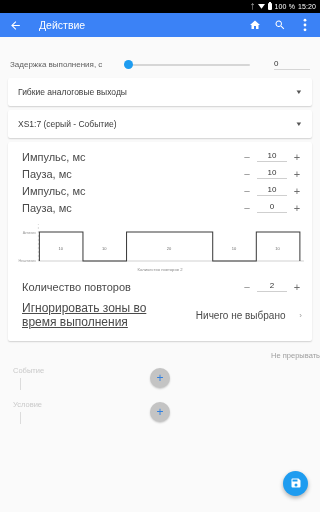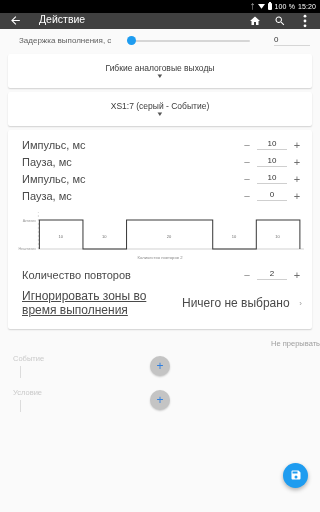--- a/index.html
+++ b/index.html
@@ -17,34 +17,34 @@
     display: flex; align-items: center; justify-content: flex-end;
     padding-right: 4px; gap: 3px; font-size: 7px;
   }
   .sb-ico { display: inline-block; line-height: 1; font-size: 7px; }
   .sb-batt { width: 4px; height: 7px; background: #fff; border-radius: 1px; position: relative; }
   .sb-batt:before { content:""; position:absolute; top:-1.5px; left:1px; width:2px; height:1.5px; background:#fff; }
   .sb-txt { font-size: 7px; letter-spacing: .1px; }
 
   
   .toolbar {
-    height: 16px; background: #404040;
-    display: flex; align-items: flex-start; padding: 0 8px; gap: 10px;
+    height: 24px; background: #3b82f6;
+    display: flex; align-items: center; padding: 0 8px; gap: 10px;
     color: #fff;
   }
   .tb-title { font-size: 10.5px; flex: 1; margin-left: 6px; }
   .tb-icon { width: 15px; height: 15px; display:flex; align-items:center; justify-content:center; }
   .tb-icon svg { display:block; }
 
   
   .content { position: relative; height: 473px; background: #fafafa; overflow: hidden; }
 
   
   .slider-row {
-    display: flex; align-items: center; padding: 6px 10px 4px 19px; gap: 20px;
+    display: flex; align-items: center; padding: 6px 10px 4px 10px; gap: 20px; margin-top: 16px;
   }
   .slider-label { font-size: 8px; color: #606060; white-space: nowrap; }
   .slider-track {
     flex: 1; height: 2px; background: #d6d6d6; border-radius: 1px;
     position: relative; margin: 0 4px; max-width: 122px; margin-left: auto;
   }
   .slider-thumb {
     position: absolute; left: -4px; top: -3.5px;
     width: 9px; height: 9px; border-radius: 50%; background: #1e9cf0;
   }
@@ -53,21 +53,21 @@
     border-bottom: 1px solid #d6d6d6; padding-bottom: 1px;
   }
 
   
   .card {
     background: #fff; margin: 4px 8px; border-radius: 2px;
     box-shadow: 0 1px 1.5px rgba(0,0,0,.16);
   }
   .select-card {
     display: flex; align-items: center; justify-content: space-between;
-    padding: 9px 10px; font-size: 8.5px; color: #3a3a3a; flex-direction: column;
+    padding: 9px 10px; font-size: 8.5px; color: #3a3a3a;
   }
   .caret { font-size: 6px; color: #555; transform: scaleX(1.3); }
 
   
   .step-card { padding: 6px 0 4px 0; }
   .step-row {
     display: flex; align-items: center; padding: 2.5px 10px 2.5px 14px;
   }
   .step-label { flex: 1; font-size: 11px; color: #4a4a4a; }
   .step-ctl { display: flex; align-items: center; gap: 5px; }
@@ -85,21 +85,21 @@
   .wave-wrap { padding: 4px 4px 2px 4px; }
   .wave-wrap svg { display:block; width: 100%; height: 48px; }
   .wave-caption { text-align: center; font-size: 4.2px; color: #8a8a8a; margin-top: -1px; }
 
   .divider-pad { height: 4px; }
 
   .link-row {
     display: flex; align-items: center; padding: 6px 10px 8px 14px;
   }
   .link-label { font-size: 12px; color: #4a4a4a; flex: 0 0 auto; max-width: 150px; text-decoration: underline; }
-  .link-value { flex: 1; font-size: 12px; color: #4a4a4a; text-align: left; padding-left: 10px; }
+  .link-value { flex: 1; font-size: 10px; color: #4a4a4a; text-align: center; padding-left: 10px; }
   .chev { font-size: 8px; color: #9a9a9a; }
 
   
   .flow { position: relative; padding-top: 4px; }
   .flow-head { text-align: right; font-size: 7.5px; color: #9e9e9e; padding: 2px 0 4px 0; }
   .flow-row { position: relative; height: 34px; }
   .flow-tag {
     position: absolute; left: 13px; top: 2px; font-size: 7.5px; color: #c9c9c9;
   }
   .flow-tick {

